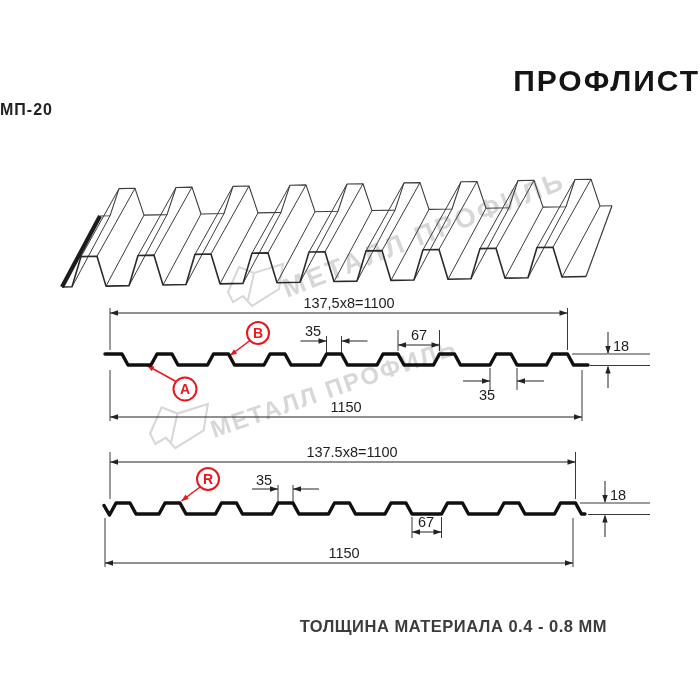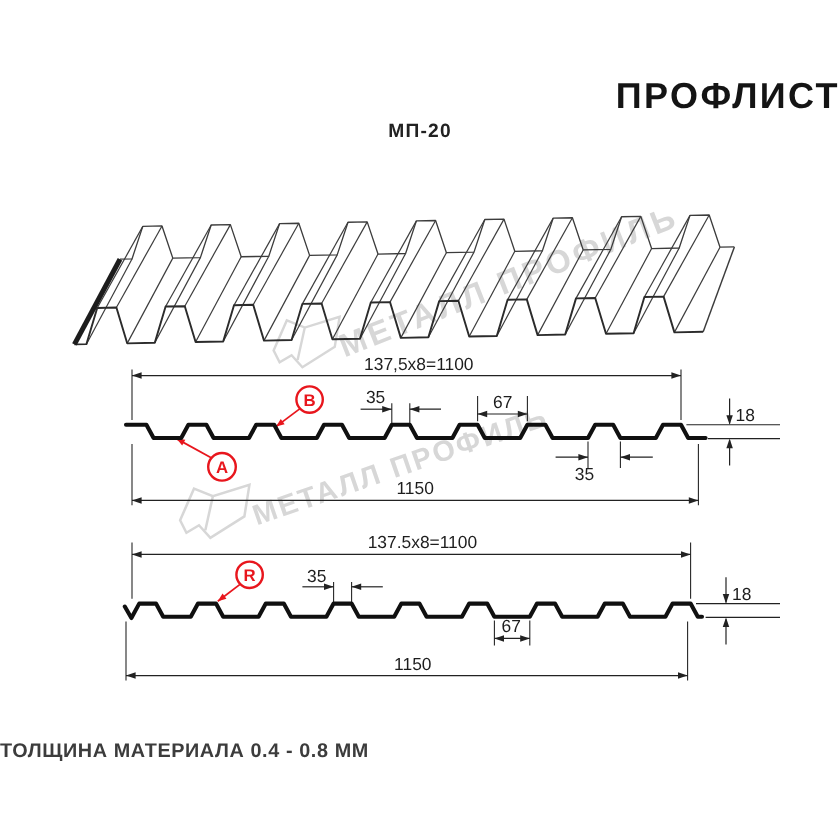--- a/index.html
+++ b/index.html
@@ -1,22 +1,22 @@
 <!DOCTYPE html>
 <html><head>
 <meta charset="utf-8">
 <style>
   html,body{margin:0;padding:0;background:#fff;}
   #stage{position:relative;width:700px;height:700px;background:#fff;overflow:hidden;
          font-family:"Liberation Sans",sans-serif;}
   .title{position:absolute;top:64px;left:0;width:700px;text-align:right;
          font-size:30px;font-weight:800;letter-spacing:2px;color:#141414;}
-  .subtitle{position:absolute;top:101px;left:0;width:700px;text-align:center;
+  .subtitle{position:absolute;top:101px;left:0;width:700px;
          font-size:16px;font-weight:700;letter-spacing:1px;color:#222;}
-  .footer{position:absolute;top:617px;left:0;width:607px;text-align:left;
+  .footer{position:absolute;top:617px;left:0;width:607px;text-align:right;
          font-size:16.5px;font-weight:600;letter-spacing:.5px;color:#3c3c3c;}
   svg{position:absolute;left:0;top:0;}
   .dim{font-size:14.5px;font-weight:400;fill:#1d1d1d;}
   .mid{text-anchor:middle;}
   .red{font-size:14px;font-weight:600;}
   .wm{font-weight:800;}
   .logo{fill:none;stroke-width:2px;}
 </style>
 </head>
 <body>

